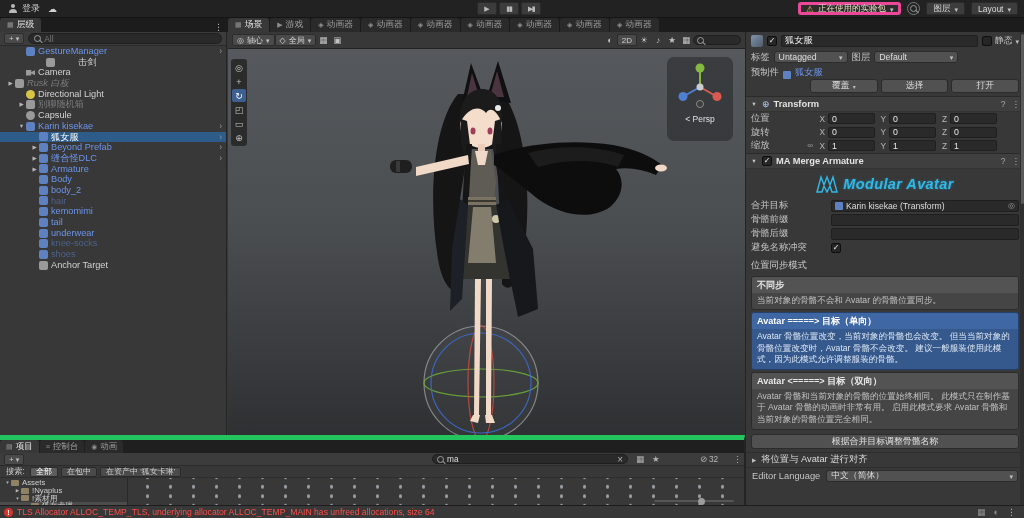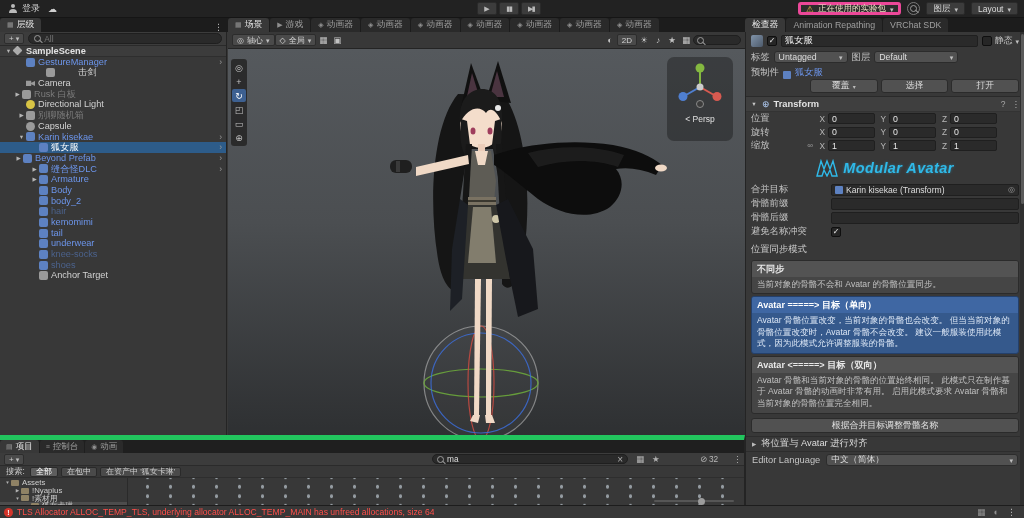--- a/index.html
+++ b/index.html
@@ -235,67 +235,51 @@
         </div>
         <div class="tab">
           <span class="tabicon">◈</span>
           <span>动画器</span>
         </div>
         <div class="tab">
           <span class="tabicon">◈</span>
           <span>动画器</span>
         </div>
       </div>
-    <div class="tabsec" style="flex:1" id="inspector-tabs">
-        <div class="tab active">
-          <span>检查器</span>
-        </div>
-        <div class="tab">
-          <span>Animation Repathing</span>
-        </div>
-        <div class="tab">
-          <span>VRChat SDK</span>
-        </div>
-      </div>
   </div>
 
   <div id="hierarchy">
     <div class="panel-toolbar">
       <div class="mini-btn">
         <span>+</span>
         <span class="g-caret"></span>
       </div>
       <div class="searchbox">
         <span class="mag"></span>
         <input placeholder="All" style="">
       </div>
     </div>
     <div id="hierarchy-tree">
-        <div class="h-row scene-row" style="padding-left: 4px;">
-          <span class="h-caret">▼</span>
-          <span class="ic ic-scene"></span>
-          <span class="h-label st-scene">SampleScene</span>
-        </div>
         <div class="h-row" style="padding-left: 17px;">
           <span class="h-caret"></span>
           <span class="ic ic-cube-blue"></span>
           <span class="h-label st-prefab">GestureManager</span>
           <span class="h-arrow">›</span>
         </div>
         <div class="h-row" style="padding-left: 17px; gap: 20px;">
           <span class="h-caret"></span>
           <span class="ic ic-cube-gray"></span>
           <span class="h-label st-normal">击剑</span>
         </div>
         <div class="h-row" style="padding-left: 17px;">
           <span class="h-caret"></span>
           <span class="ic ic-camera"></span>
           <span class="h-label st-normal">Camera</span>
         </div>
-        <div class="h-row" style="padding-left: 13px;">
+        <div class="h-row" style="padding-left: 6px; font-style: italic;">
           <span class="h-caret">▶</span>
           <span class="ic ic-cube-gray"></span>
           <span class="h-label st-dim">Rusk 白板</span>
         </div>
         <div class="h-row" style="padding-left: 17px;">
           <span class="h-caret"></span>
           <span class="ic ic-light"></span>
           <span class="h-label st-normal">Directional Light</span>
         </div>
         <div class="h-row" style="padding-left: 17px;">
@@ -313,21 +297,21 @@
           <span class="ic ic-cube-blue"></span>
           <span class="h-label st-prefab">Karin kisekae</span>
           <span class="h-arrow">›</span>
         </div>
         <div class="h-row sel" style="padding-left: 30px;">
           <span class="h-caret"></span>
           <span class="ic ic-cube-blue"></span>
           <span class="h-label st-prefab">狐女服</span>
           <span class="h-arrow">›</span>
         </div>
-        <div class="h-row" style="padding-left: 14px;">
+        <div class="h-row" style="padding-left: 30px;">
           <span class="h-caret">▶</span>
           <span class="ic ic-cube-blue"></span>
           <span class="h-label st-prefab">Beyond Prefab</span>
           <span class="h-arrow">›</span>
         </div>
         <div class="h-row" style="padding-left: 30px;">
           <span class="h-caret">▶</span>
           <span class="ic ic-cube-blue"></span>
           <span class="h-label st-prefab">缝合怪DLC</span>
           <span class="h-arrow">›</span>
@@ -565,20 +549,29 @@
           <span class="t-link">∞</span>
           <span class="axis">X</span>
           <div class="t-input">1</div>
           <span class="axis">Y</span>
           <div class="t-input">1</div>
           <span class="axis">Z</span>
           <div class="t-input">1</div>
         </div>
       </div>
 
+    <div class="comp-head">
+      <span class="fold">▼</span>
+      <span class="cb on"></span>
+      <span>MA Merge Armature</span>
+      <span class="head-icons">
+        <span class="g-help"></span>
+        <span class="g-kebab"></span>
+      </span>
+    </div>
     <div class="ma-logo">
       <svg width="22" height="18" viewBox="0 0 22 18">
         <polygon points="1,17 5,2 8,10 11,2 14,10 17,2 21,17 16,17 14,11 11,17 8,11 6,17" fill="none" stroke="#2fb9e8" stroke-width="1.4"></polygon>
       </svg>
       <span class="logo-text">Modular Avatar</span>
     </div>
     <div class="field-row">
       <span class="lbl">合并目标</span>
       <div class="obj-field">
         <span class="obj-ic"></span>

